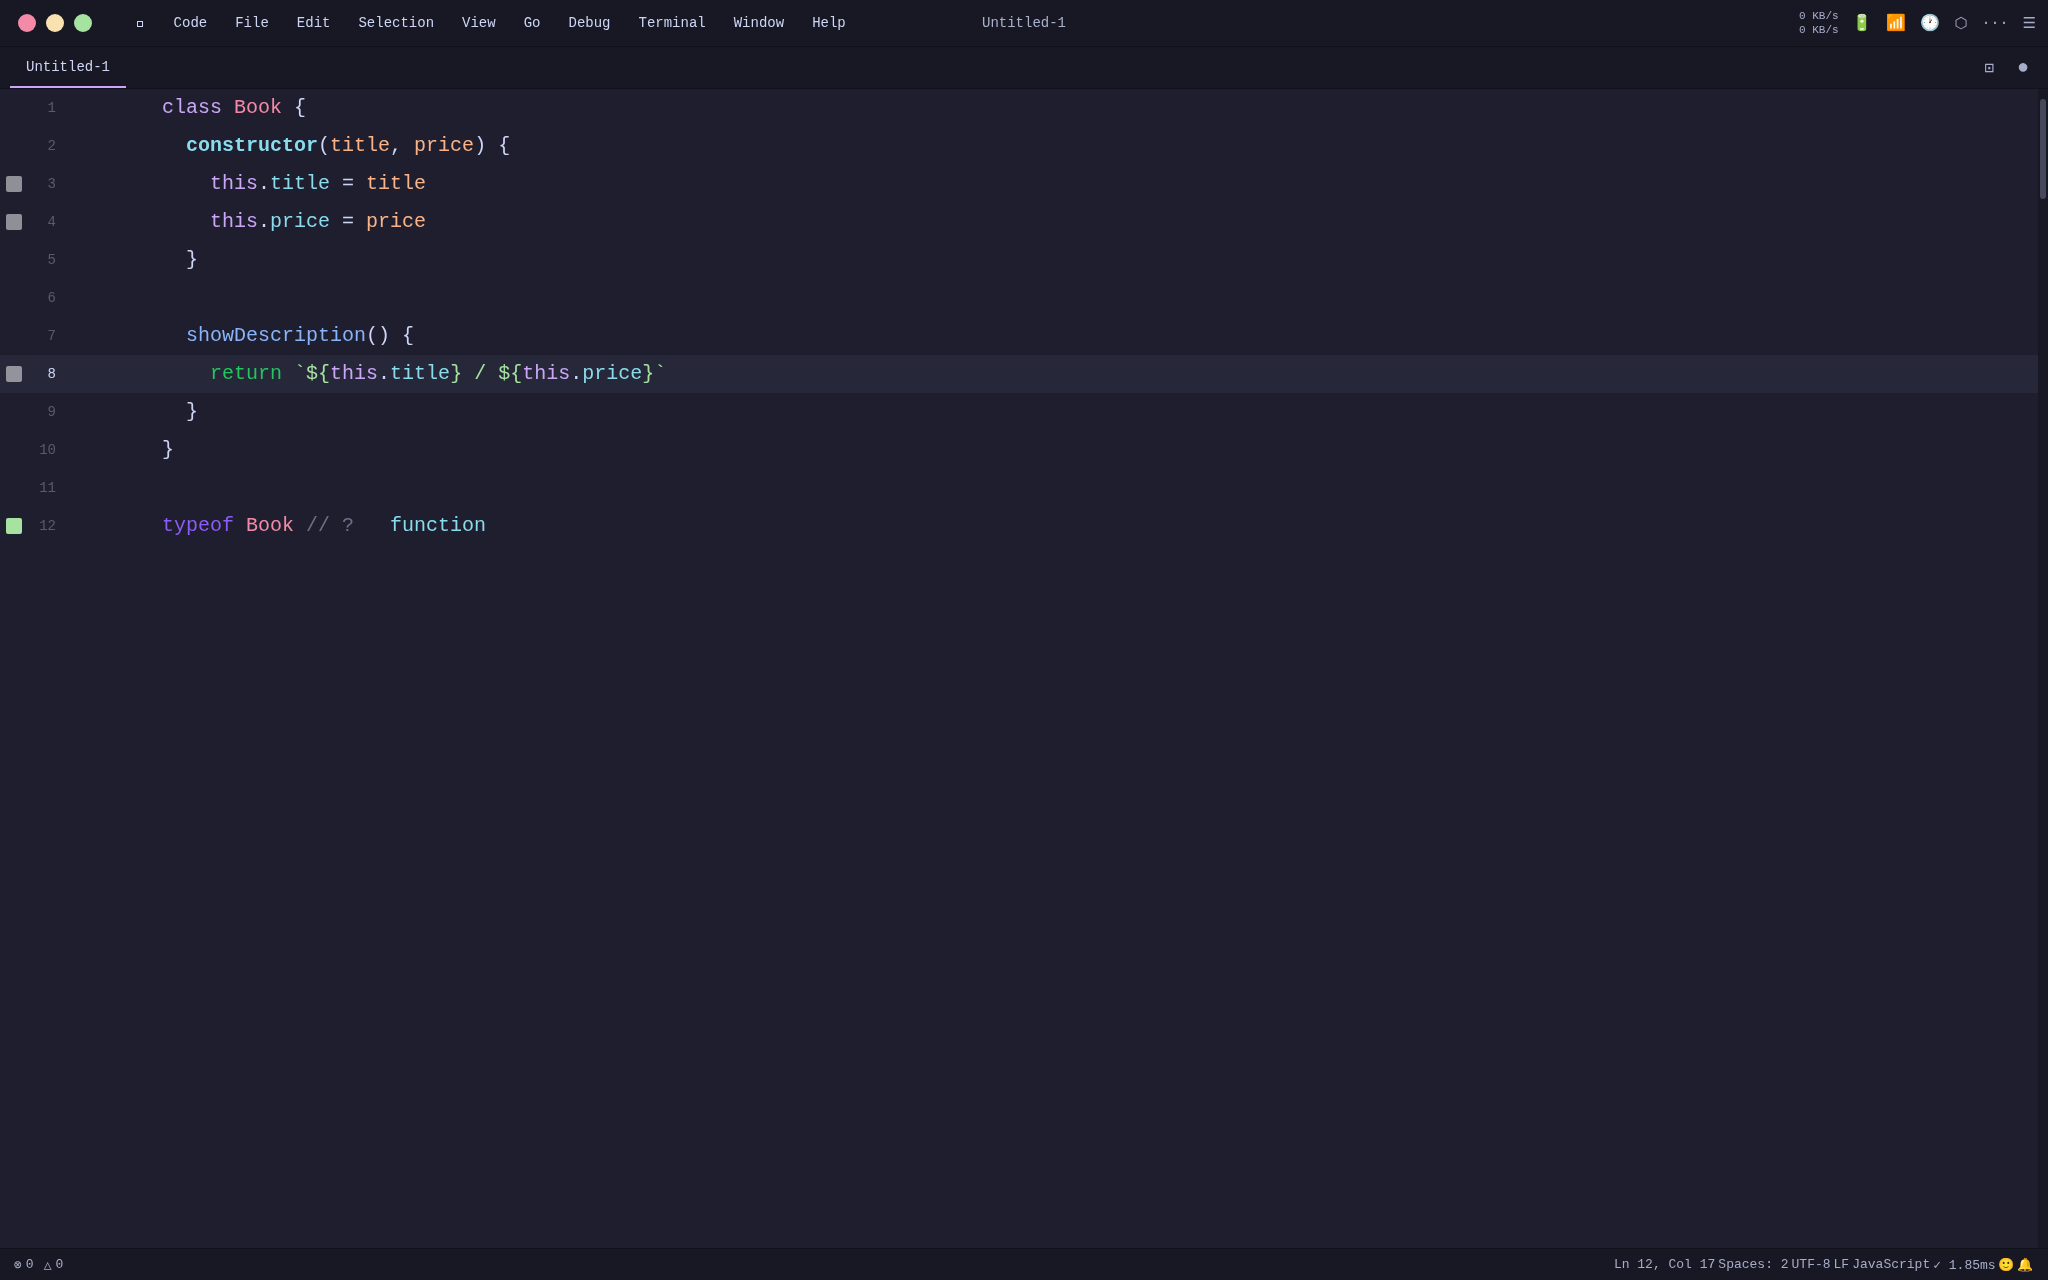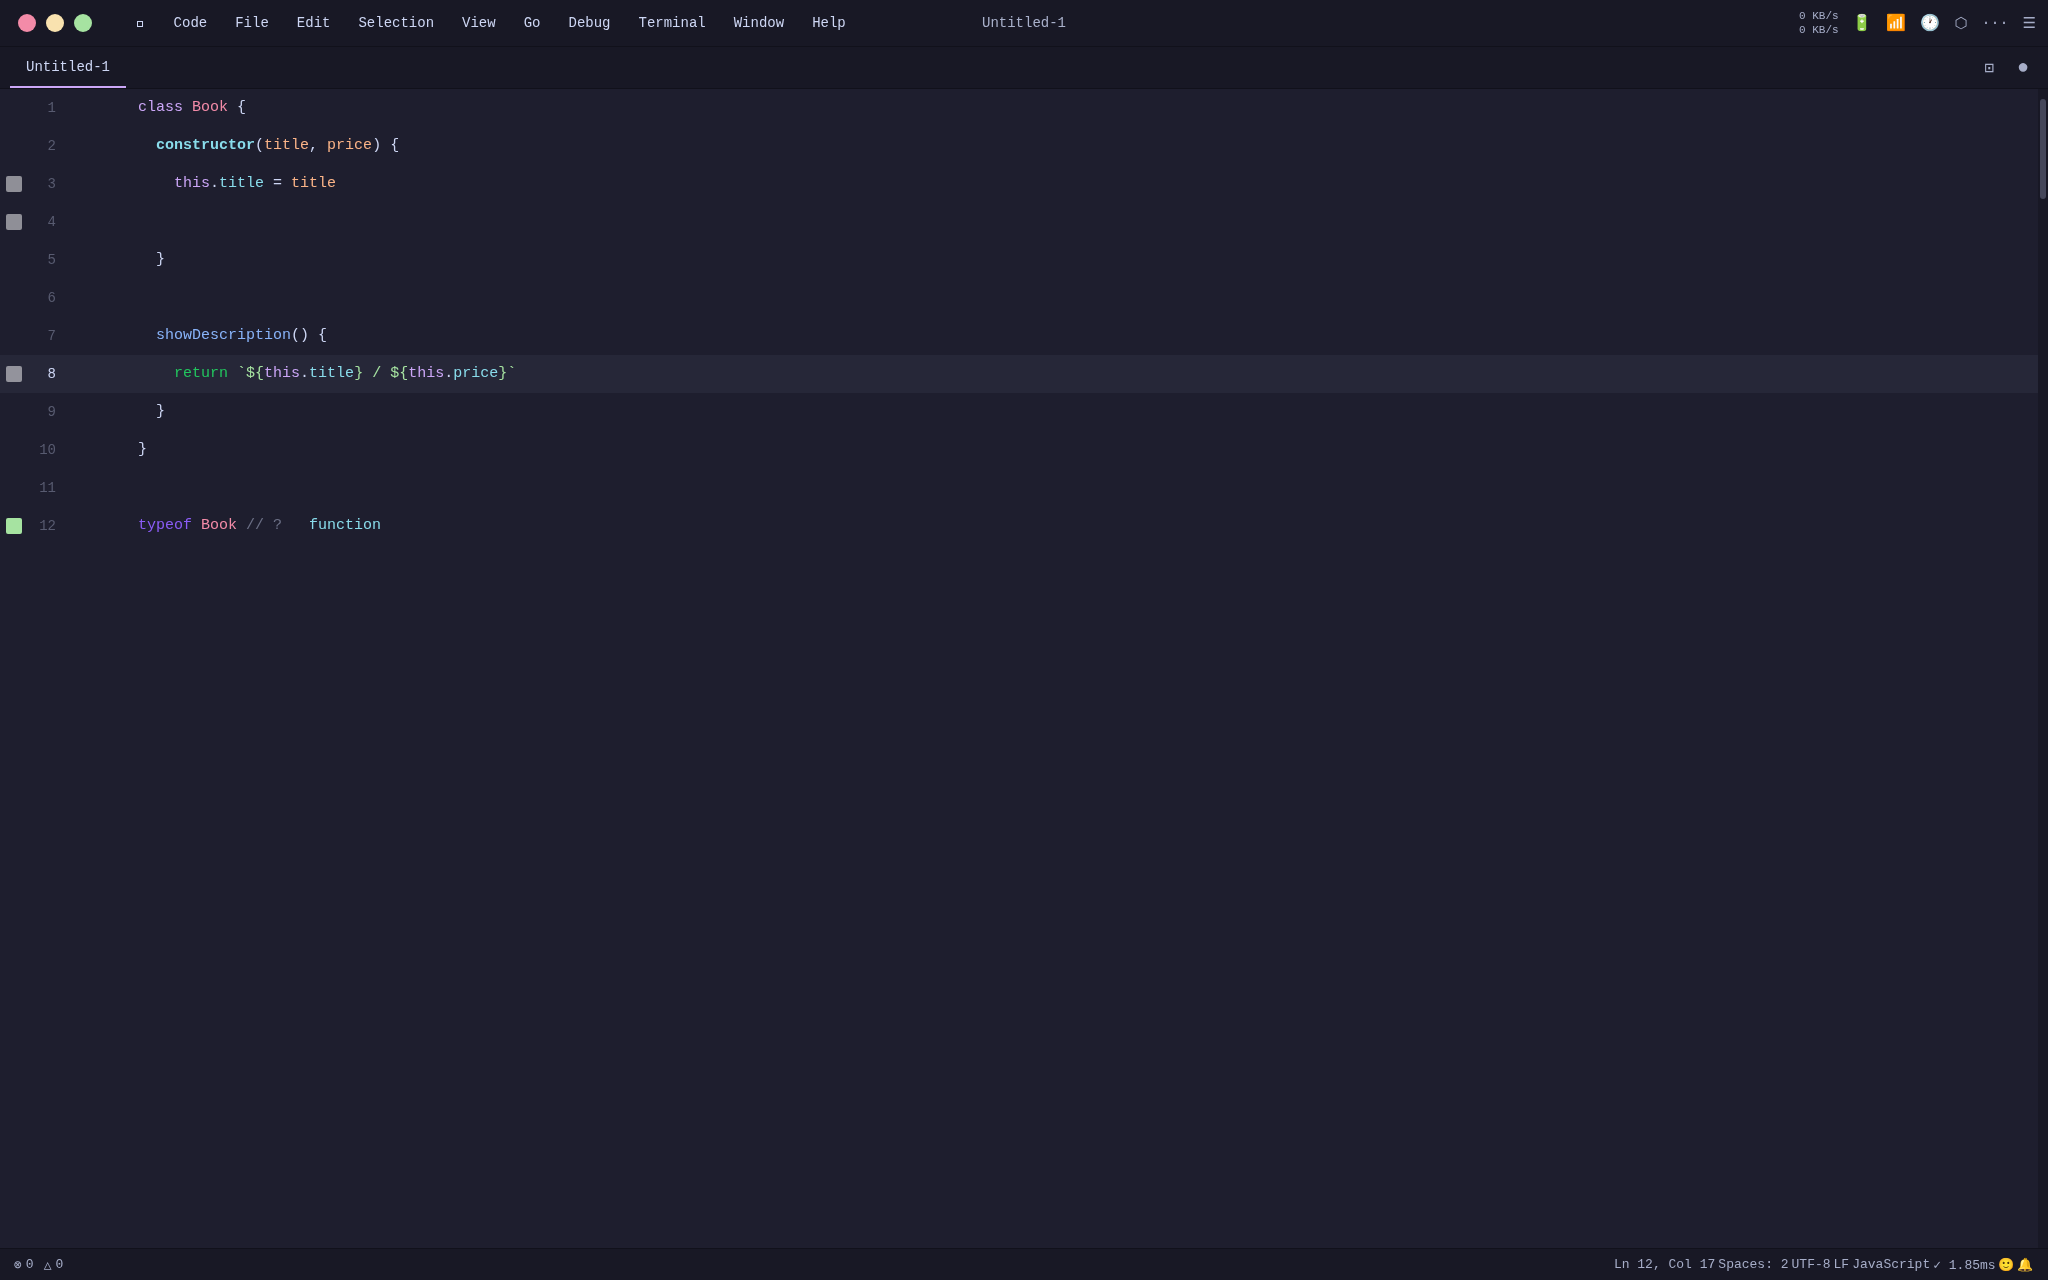--- a/index.html
+++ b/index.html
@@ -155,21 +155,21 @@
     }
     .indicator-dot {
       width: 16px;
       height: 16px;
       border-radius: 2px;
     }
     .indicator-dot.white { background: rgba(255,255,255,0.5); }
     .indicator-dot.green { background: #a6e3a1; }
 
     .line-content {
-      font-size: 15px;
+      font-size: 20px;
       white-space: pre;
       line-height: 38px;
     }
 
     
     .kw-class { color: #cba6f7; } 
     .kw-return { color: #22c55e; } 
     .kw-this { color: #cba6f7; } 
     .kw-typeof { color: #8b5cf6; } 
     .class-name { color: #f38ba8; } 
@@ -298,20 +298,23 @@
       <div class="line-content">
         <span class="plain">    </span><span class="kw-this">this</span><span class="plain">.</span><span class="property">title</span><span class="plain"> = </span><span class="param">title</span>
       </div>
     </div>
 
     <div class="line">
       <div class="line-indicator">
         <div class="indicator-dot white"></div>
       </div>
       <div class="line-number">4</div>
+      <div class="line-content">
+        <span class="plain">    </span><span class="kw-this">this</span><span class="plain">.</span><span class="property">price</span><span class="plain"> = </span><span class="param">price</span>
+      </div>
     </div>
 
     <div class="line">
       <div class="line-indicator"></div>
       <div class="line-number">5</div>
       <div class="line-content">
         <span class="plain">  }</span>
       </div>
     </div>
 

